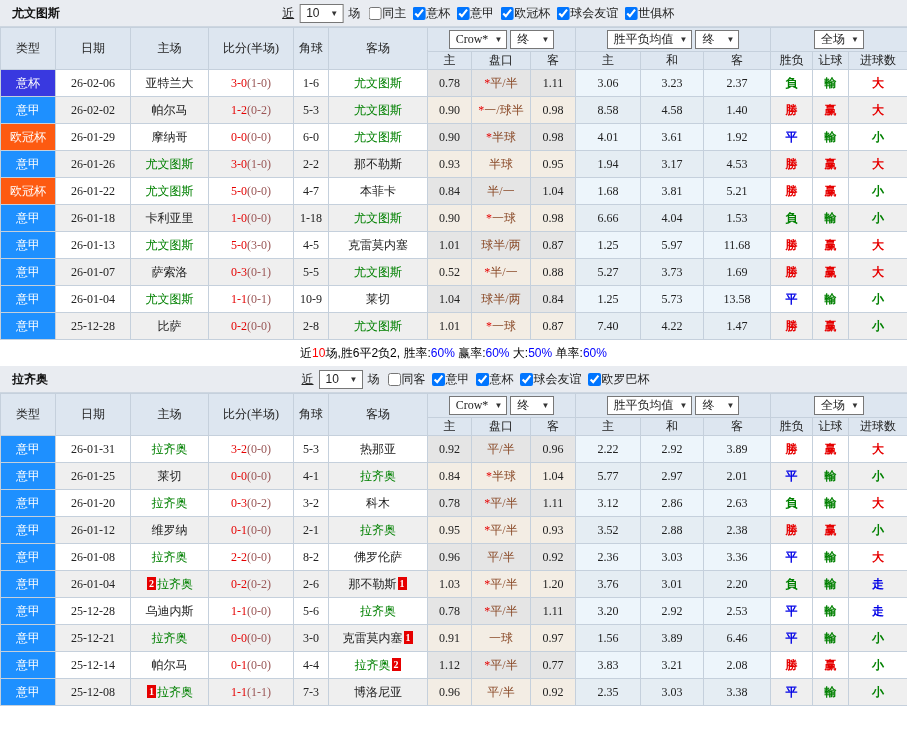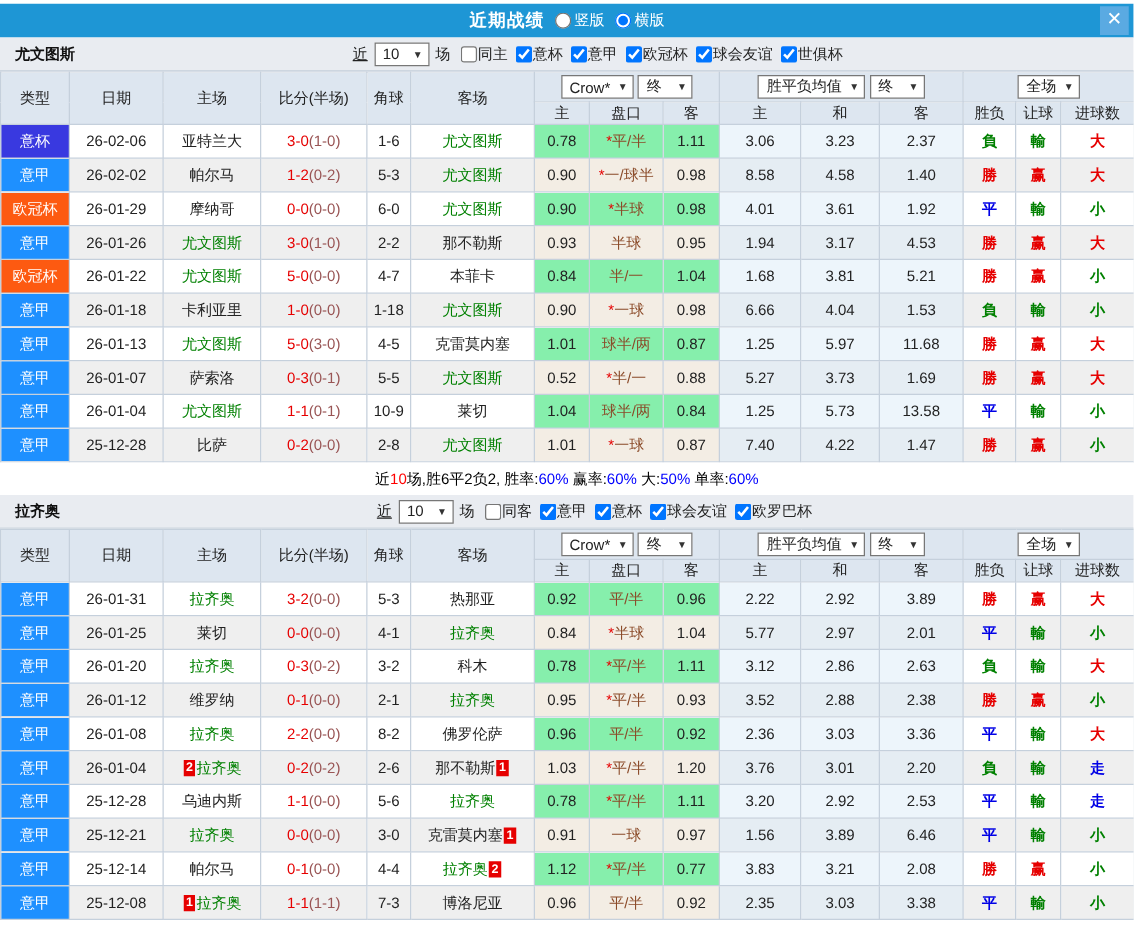--- a/index.html
+++ b/index.html
@@ -43,28 +43,28 @@
   
   .selectbox {
     display:inline-flex; align-items:center; justify-content:space-between;
     background:#fff; border:1px solid #777; height:19px;
     padding:0 4px 0 6px; gap:6px; cursor:pointer; vertical-align:middle;
   }
   .selectbox .arr { font-size:8px; color:#333; }
   .selectbox.small { min-width:44px; }
 
   
-  table { border-collapse:collapse; table-layout:fixed; width:907px; }
+  table { border-collapse:collapse; table-layout:fixed; width:907px;font-family:Liberation Serif, serif; }
   th, td { border:1px solid #c5d0dc; text-align:center; overflow:hidden; white-space:nowrap; }
   thead th { background:#dde6f0; font-weight:normal; color:#222; }
   .hdrA th { height:24px; }
   .hdrB th { height:17px; }
   tbody td { height:27px; background:#fff; }
   tr.alt td { background:#efefef; }
-  td.c-odds, td.c-hcap { background:#86efac; }
+  td.c-odds, td.c-hcap { background:#e5e5e5; }
   tr.alt td.c-odds, tr.alt td.c-hcap { background:#f3ede4; }
   td.c-avg { background:#edf5fb; }
   tr.alt td.c-avg { background:#e5edf3; }
   td.c-type { color:#fff; }
   .subject { color:#008000; }
   .ft { color:#e60000; }
   .ht { color:#995555; }
   td.c-hcap { color:#8a4a28; }
   .star { color:#e60000; }
   td.c-res { font-weight:bold; }
@@ -75,34 +75,20 @@
   }
 
   
   .summary { height:26px; line-height:26px; text-align:center; background:#fff; }
 </style>
 </head>
 <body>
 
 <div class="app">
 
-  <div class="titlebar">
-    <span class="title">近期战绩</span>
-    <label>
-      <input type="radio" name="layout" style="">
-      <span>竖版</span>
-    </label>
-    <label>
-      <input type="radio" name="layout" checked="" style="">
-      <span>横版</span>
-    </label>
-    <div class="close-btn">
-      <span>✕</span>
-    </div>
-  </div>
 
   <div class="section-bar">
     <span class="team-name">尤文图斯</span>
     <div class="filters">
         <span class="lbl near">近</span>
         <span class="selectbox small">
           <span>10</span>
           <span class="arr">▼</span>
         </span>
         <span class="lbl">场</span>

